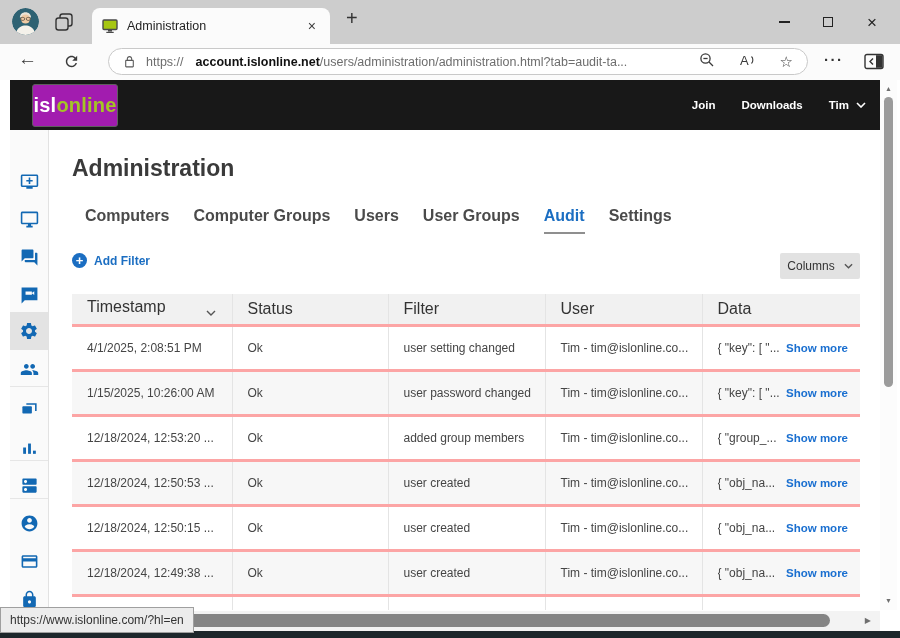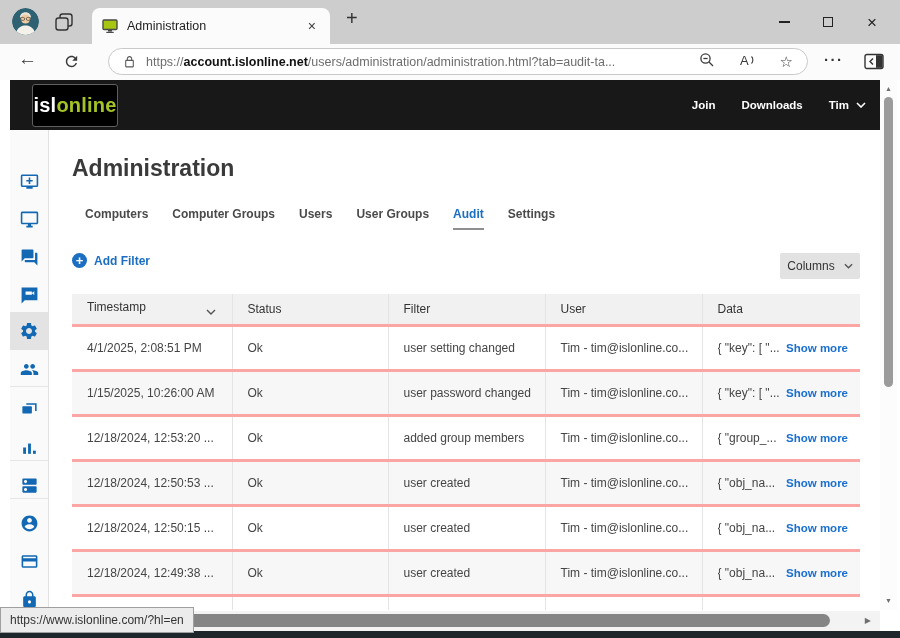--- a/index.html
+++ b/index.html
@@ -23,61 +23,61 @@
   .glyph-close{font-size:17px;color:#222;line-height:1;}
 
   
   .toolbar{position:absolute;left:0;top:44px;width:900px;height:36px;background:#fbfbfb;}
   .nav-back{position:absolute;left:18px;top:4px;font-size:19px;color:#3a3a3a;}
   .nav-refresh{position:absolute;left:63px;top:9px;}
   .url-pill{position:absolute;left:108px;top:4px;width:700px;height:27px;border:1px solid #c9c9c9;
             border-radius:14px;background:#fff;box-sizing:border-box;display:flex;align-items:center;padding:0 14px;}
   .url-pill .lock{margin-right:10px;display:flex;flex:0 0 auto;}
   .url-text{flex:1;font-size:12.5px;color:#6d6d6d;white-space:nowrap;overflow:hidden;}
-  .url-text .domain{color:#111;font-weight:700;}
+  .url-text .domain{color:#111;font-weight:700;margin-left:12px;}
   .pill-icons{display:flex;align-items:center;gap:24px;margin-left:10px;flex:0 0 auto;}
   .star{font-size:15px;color:#3a3a3a;line-height:1;}
   .toolbar-dots{position:absolute;left:824px;top:7px;font-size:15px;font-weight:700;letter-spacing:1.5px;color:#333;}
   .sidebar-toggle{position:absolute;left:864px;top:9px;}
 
   
   .site-header{position:absolute;left:10px;top:80px;width:870px;height:50px;background:#181818;}
   .logo-box{position:absolute;left:22px;top:4px;width:84px;height:41px;border:1px solid #5f5f5f;border-radius:3px;
-            background:#000000;display:flex;align-items:center;justify-content:center;
+            background:#a21caf;display:flex;align-items:center;justify-content:center;
             font-size:20px;font-weight:700;letter-spacing:.2px;}
   .logo-isl{color:#fff;}
   .logo-online{color:#a4c426;}
   .site-nav{position:absolute;right:14px;top:0;height:100%;display:flex;align-items:center;gap:26px;}
   .site-nav .nav-link{color:#fff;font-size:11.5px;font-weight:700;}
   .user-menu{display:flex;align-items:center;gap:7px;color:#fff;font-size:11.5px;font-weight:700;}
 
   
   .app-sidebar{position:absolute;left:10px;top:130px;width:39px;height:480px;background:#fafafa;
                border-right:1px solid #e2e2e2;box-sizing:border-box;}
   .side-icon{position:absolute;left:0;width:38px;height:38px;display:flex;align-items:center;justify-content:center;}
   .side-icon.selected{background:#e3e3e3;}
   .side-sep{position:absolute;left:0;width:38px;height:1px;background:#e6e6e6;}
 
   
   .page-title{position:absolute;left:72px;top:155px;font-size:23px;font-weight:700;color:#3a3a3a;}
   .tabs{position:absolute;left:85px;top:207px;display:flex;gap:24px;}
-  .tab-item{font-size:12px;font-weight:700;color:#4a4a4a;padding-bottom:7px;border-bottom:2px solid transparent;}
+  .tab-item{font-size:16px;font-weight:700;color:#4a4a4a;padding-bottom:7px;border-bottom:2px solid transparent;}
   .tab-item.active{color:#1b6ec2;border-bottom-color:#8f8f8f;}
 
   .add-filter{position:absolute;left:72px;top:253px;display:flex;align-items:center;gap:7px;
               color:#1b6ec2;font-size:12px;font-weight:700;}
   .plus-circle{width:15px;height:15px;border-radius:50%;background:#1b6ec2;color:#fff;display:flex;
                align-items:center;justify-content:center;font-size:13px;font-weight:700;line-height:0;}
   .columns-btn{position:absolute;left:780px;top:253px;width:80px;height:26px;background:#e2e2e2;border-radius:2px;
                display:flex;align-items:center;justify-content:center;gap:9px;font-size:12px;color:#333;}
 
   
   .audit-table-wrap{position:absolute;left:72px;top:294px;width:788px;height:316px;overflow:hidden;}
   table.audit{width:100%;border-collapse:collapse;table-layout:fixed;}
-  table.audit th{height:31px;background:#f1f1f1;font-size:12px;font-weight:400;color:#333;text-align:left;
+  table.audit th{height:31px;background:#f1f1f1;font-size:16px;font-weight:400;color:#333;text-align:left;
                  padding:0 0 0 15px;box-sizing:border-box;}
   table.audit th:not(:first-child),table.audit td:not(:first-child){border-left:1px solid #e4e4e4;}
   table.audit th .sort{float:right;margin:4px 16px 0 0;}
   table.audit td{height:45px;font-size:12px;color:#454545;padding:0 8px 0 15px;box-sizing:border-box;
                  border-top:3px solid #fca5a5;white-space:nowrap;overflow:hidden;}
   table.audit tbody tr:nth-child(even){background:#f7f7f7;}
   .data-cell-inner{display:flex;align-items:center;gap:6px;}
   .data-cell-inner .json{flex:1;min-width:0;white-space:nowrap;overflow:hidden;}
   .show-more{color:#1a6fd0;font-weight:700;font-size:11.5px;white-space:nowrap;padding-right:4px;}
 

